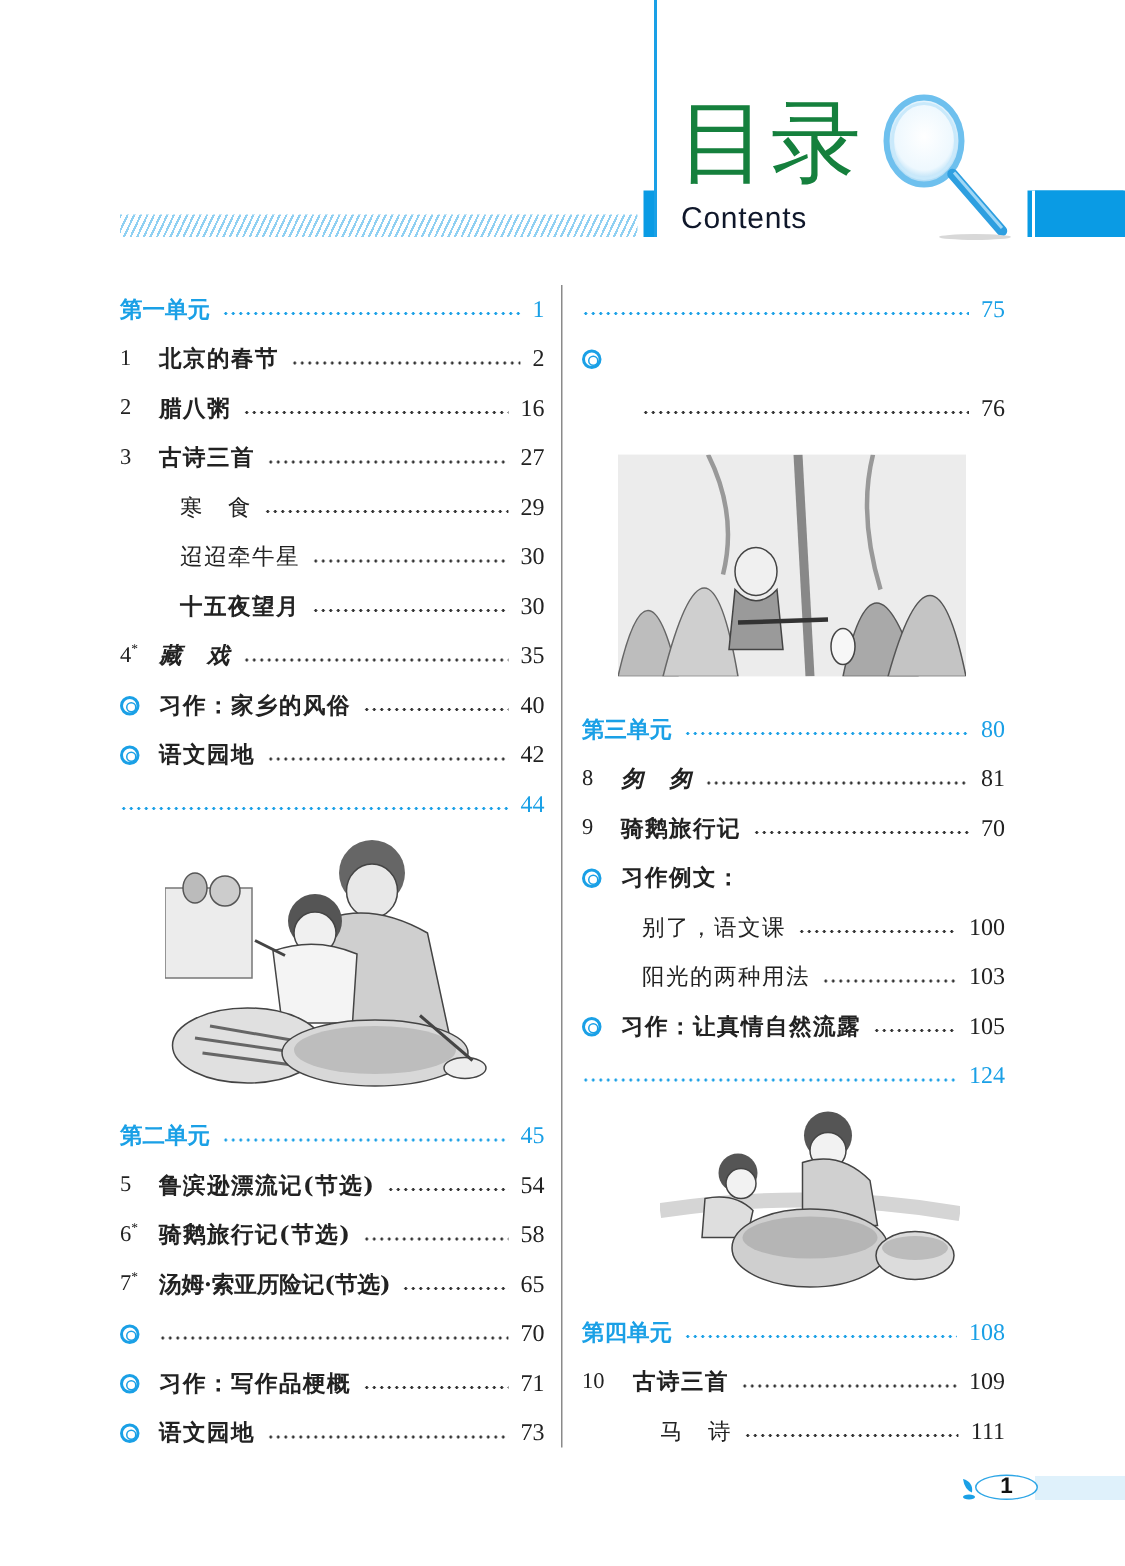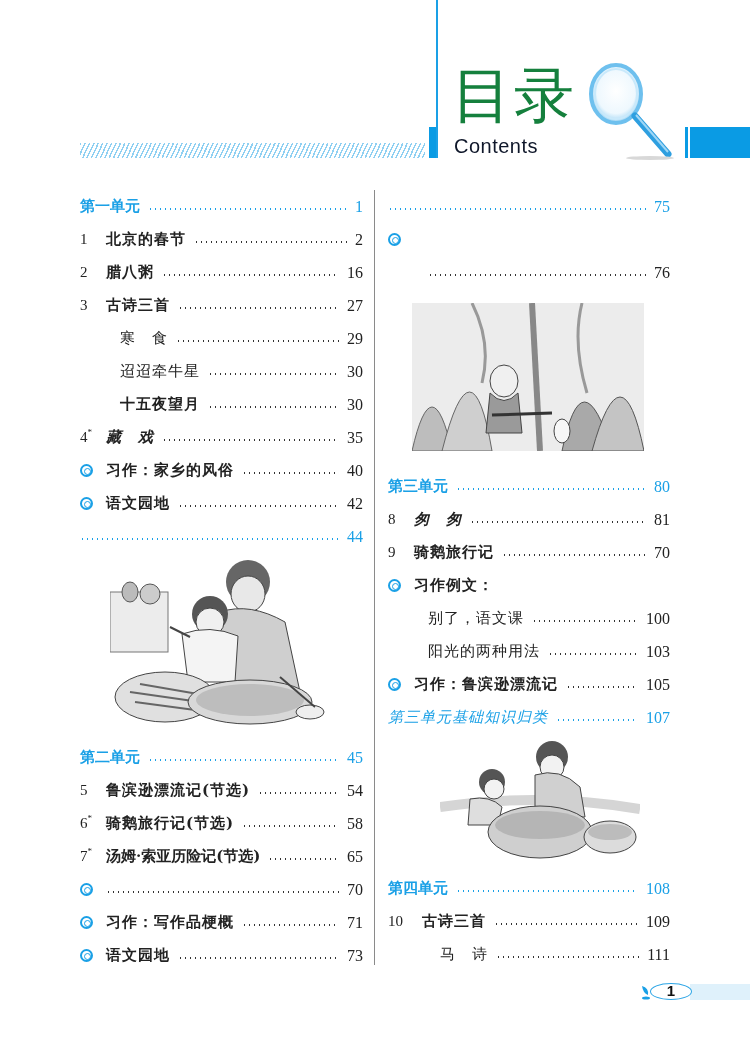--- a/index.html
+++ b/index.html
@@ -279,28 +279,27 @@
   <div class="row sub" style="top:445px">
     <span class="indent"></span>
     <span class="title" style="font-weight:normal">阳光的两种用法</span>
     <span class="dots"></span>
     <span class="page">103</span>
   </div>
   <div class="row" style="top:478px">
     <span class="bullet">
         <span class="bullet-ring"></span>
       </span>
-    <span class="title">习作：鲁滨逊漂流记</span>
+    <span class="title">习作：让真情自然流露</span>
     <span class="dots"></span>
     <span class="page">105</span>
   </div>
   <div class="row summary" style="top:511px">
-    <span class="title">第三单元基础知识归类</span>
-    <span class="dots"></span>
-    <span class="page">107</span>
+    <span class="dots"></span>
+    <span class="page">124</span>
   </div>
 
   <div class="row unit" style="top:682px">
     <span class="title">第四单元</span>
     <span class="dots"></span>
     <span class="page">108</span>
   </div>
   <div class="row" style="top:715px">
     <span class="num" style="width:34px">10</span>
     <span class="title">古诗三首</span>

